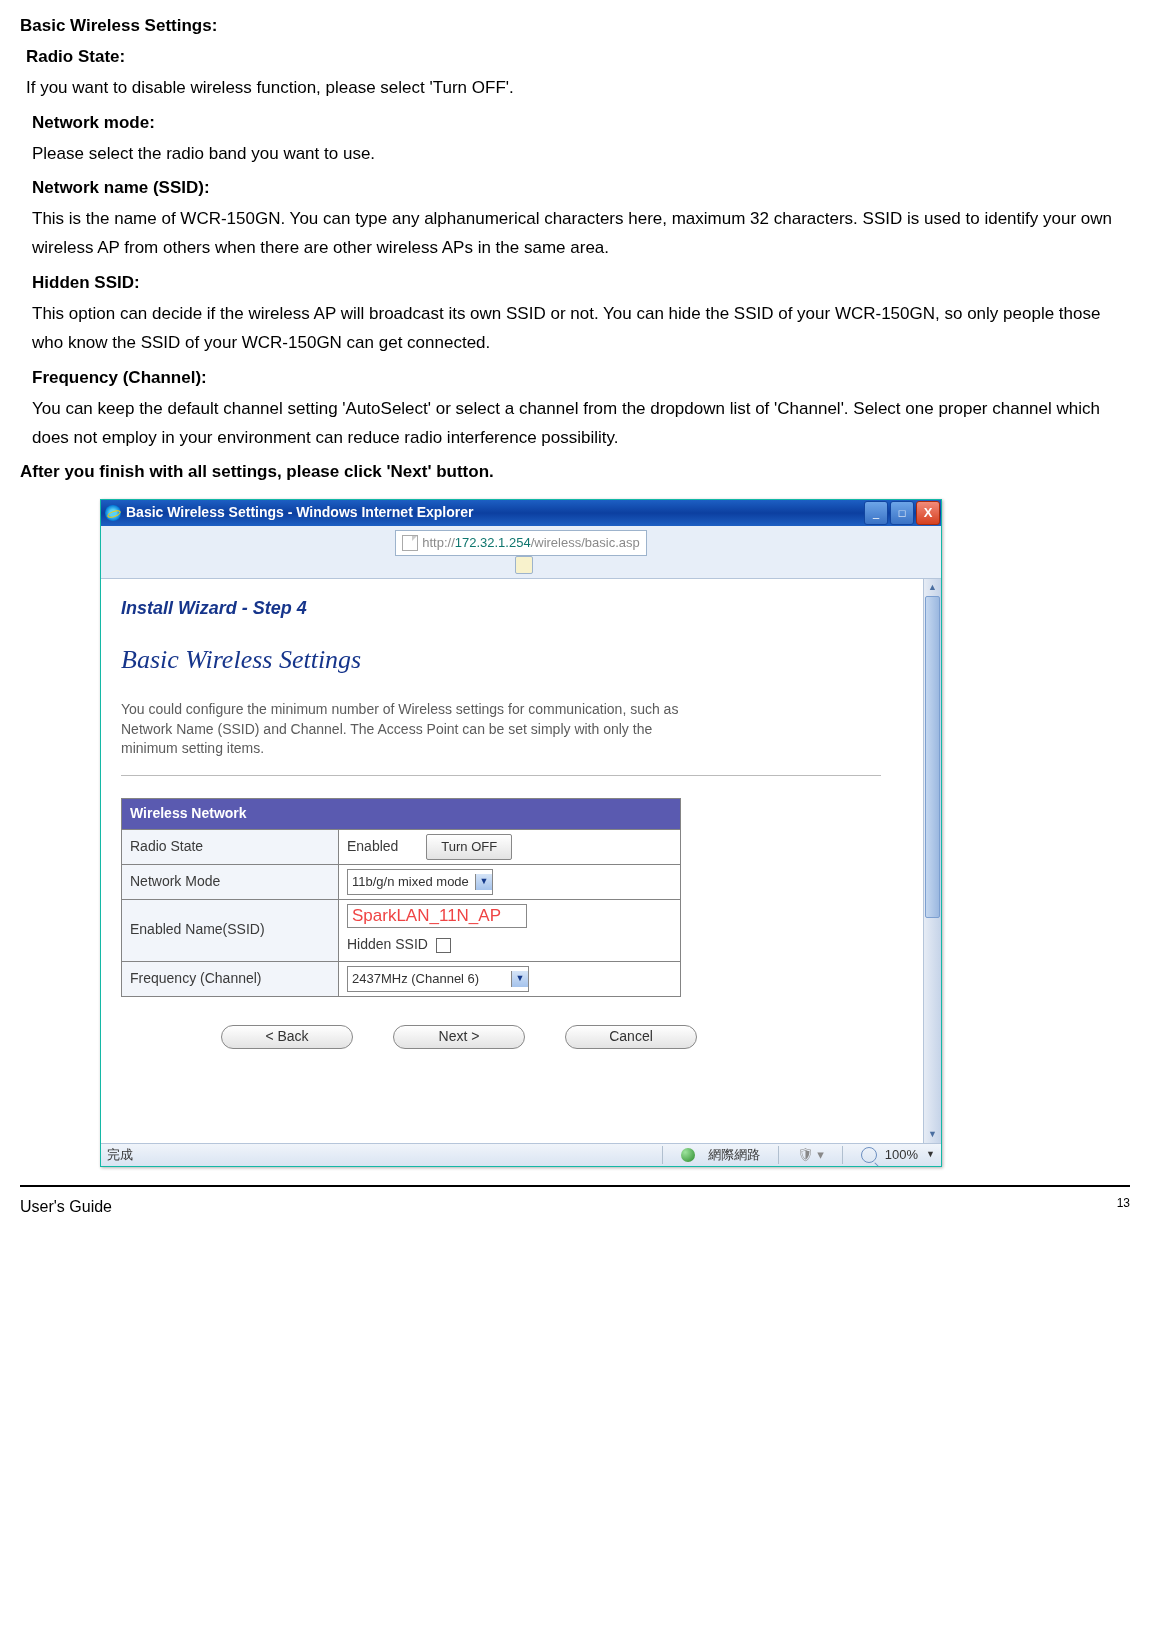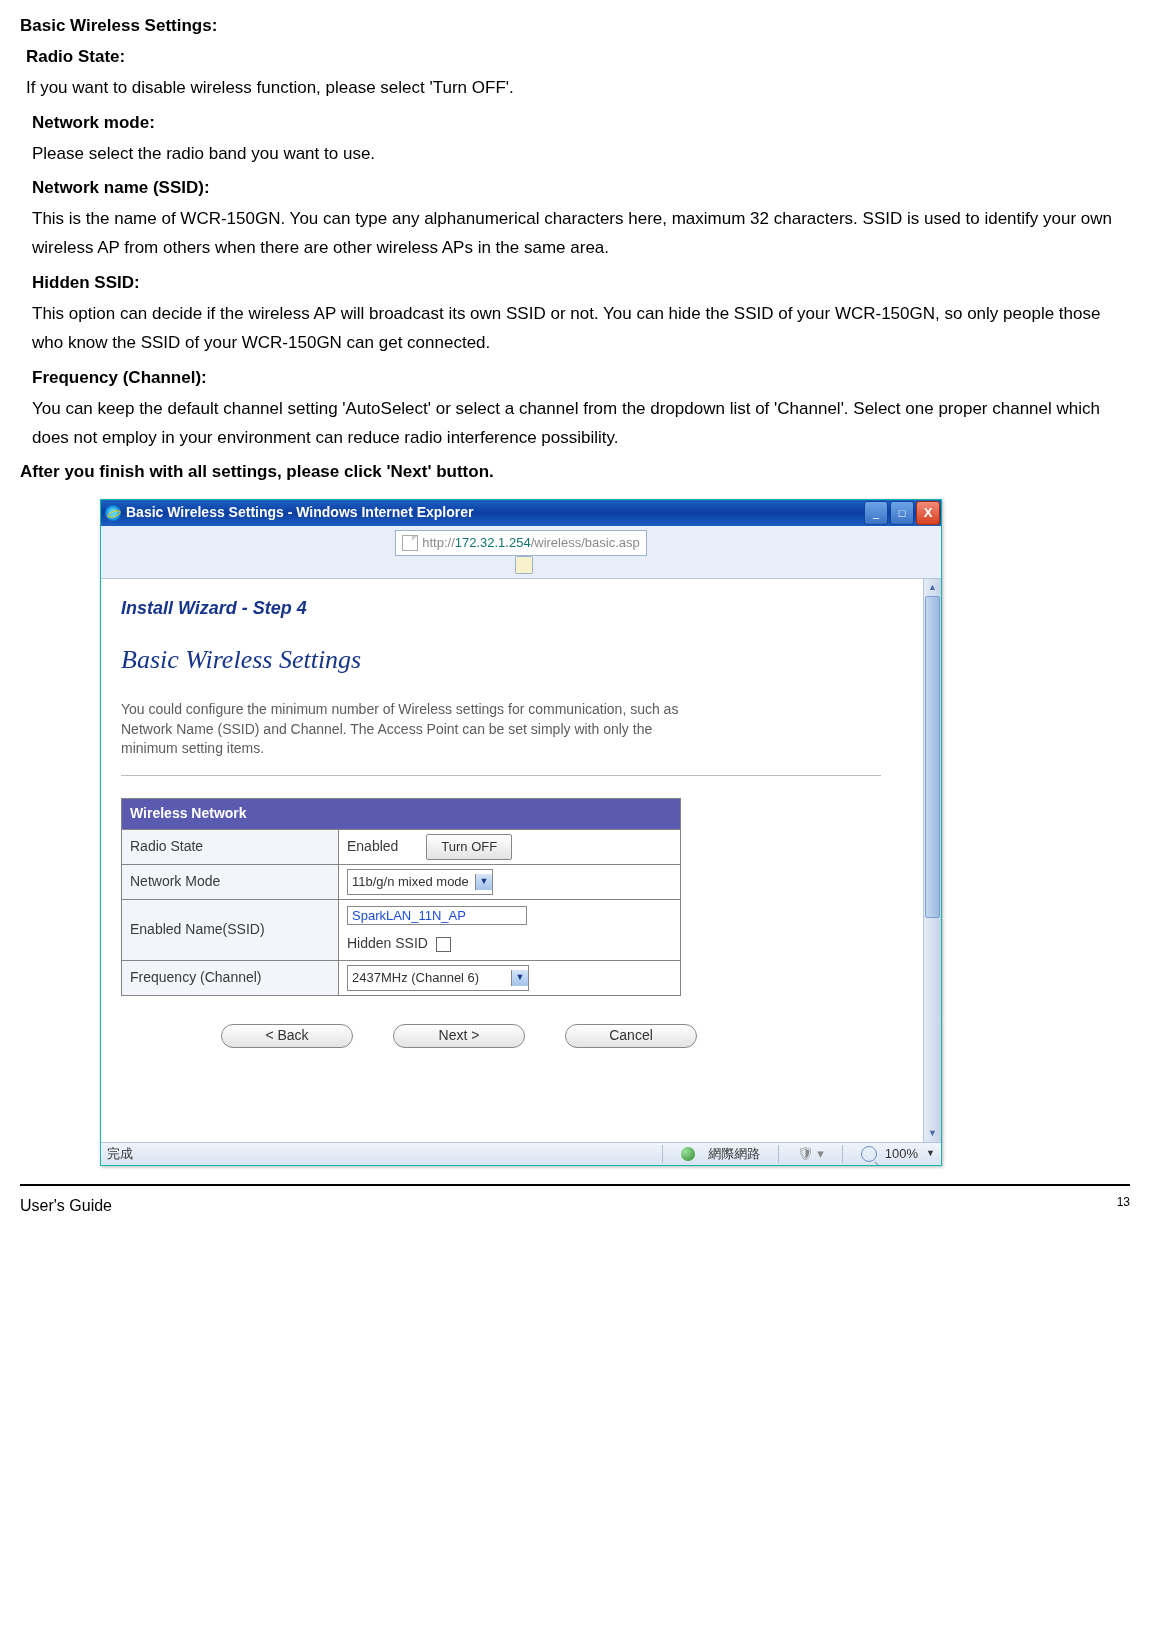--- a/index.html
+++ b/index.html
@@ -133,21 +133,21 @@
     .val-cell { background:#fff !important; }
     .ctrl-btn {
       display:inline-block; padding:1px 14px;
       background:linear-gradient(to bottom, #fff, #e3e3e3);
       border:1px solid #888; border-radius:2px;
       font-size:13px; color:#333;
     }
     .ctrl-input {
       width:170px; padding:1px 4px;
       border:1px solid #888; background:#fff;
-      font-size:13px; color:#1d4ed8;
+      font-size:17px; color:#ef4444;
     }
     .ctrl-select {
       display:inline-flex; align-items:center;
       border:1px solid #888; background:#fff;
       font-size:13px; color:#333; padding:1px 0 1px 4px;
     }
     .sel-arrow {
       width:16px; height:16px;
       background:linear-gradient(to bottom, #d5e4f7, #a5c3ec);
       border-left:1px solid #888;

